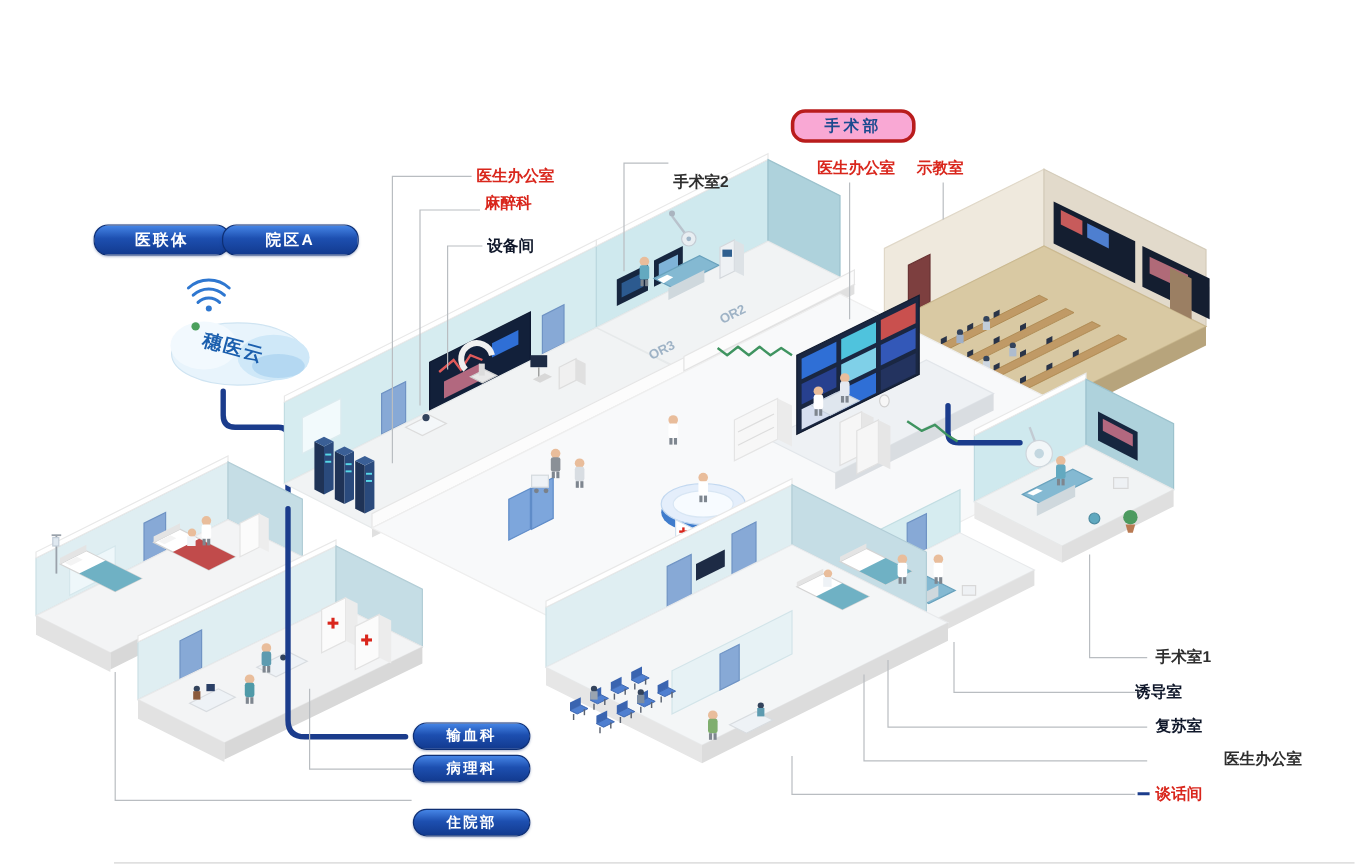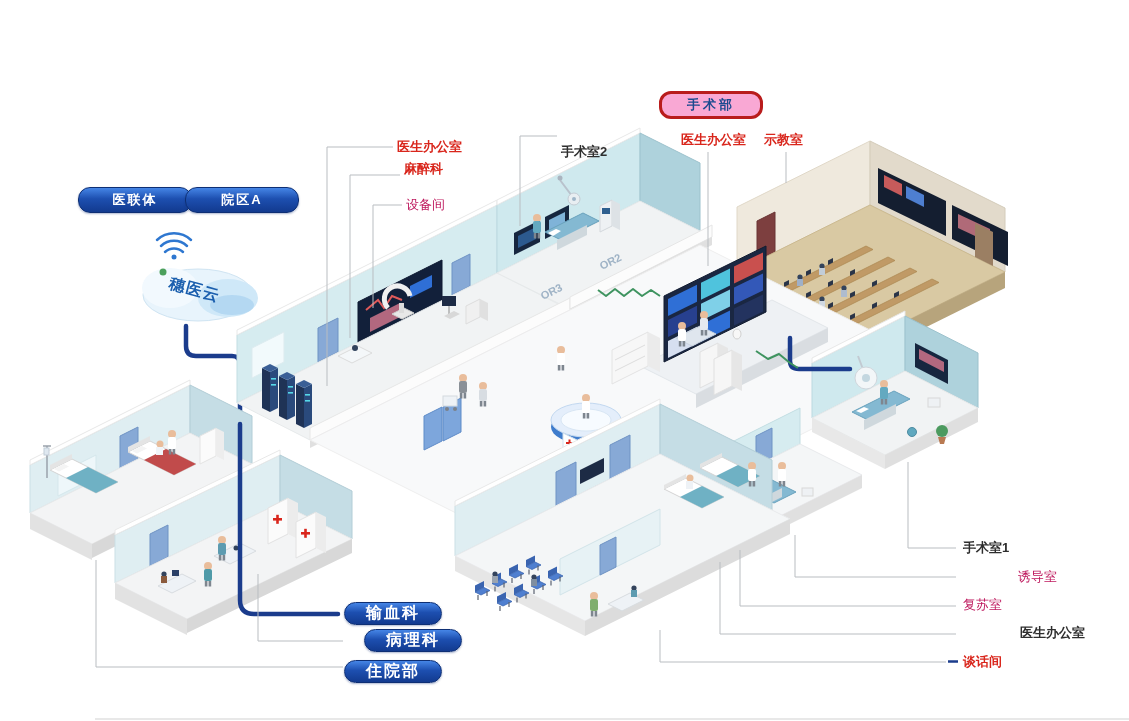--- a/index.html
+++ b/index.html
@@ -2,27 +2,27 @@
 <html><head>
 <meta charset="utf-8">
 <style>
   html,body{margin:0;padding:0;background:#fff;}
   #stage{position:relative;width:1129px;height:721px;background:#fff;overflow:hidden;
          font-family:"Liberation Sans", sans-serif;}
   #scene{position:absolute;left:0;top:0;}
   .lbl{position:absolute;font-size:13px;font-weight:bold;white-space:nowrap;line-height:15px;}
   .lbl.red{color:#d9261c;}
   .lbl.dark{color:#2e2e2e;}
-  .lbl.gray{color:#be185d;font-weight:normal;}
+  .lbl.gray{color:#0f172a;font-weight:bold;}
   .pill{position:absolute;display:flex;align-items:center;justify-content:center;
         color:#fff;font-size:13px;font-weight:bold;letter-spacing:2px;
         background:linear-gradient(180deg,#4585e6 0%,#1d4fb0 45%,#123a8f 100%);
         border:1px solid #0e2f74;border-radius:12px;box-shadow:0 1px 2px rgba(20,50,120,.35);}
   .pill.big{width:112px;height:24px;}
-  .pill.small{width:96px;height:21px;font-size:16px;}
+  .pill.small{width:96px;height:21px;font-size:12px;}
   .pill.light{width:98px;height:22px;background:#f9a8d4;color:#1b4a8f;border:3px solid #b91c1c;
               box-shadow:none;letter-spacing:3px;}
 </style>
 </head>
 <body>
 
 <div id="stage">
 
 <svg id="scene" width="1129" height="721" viewBox="0 0 1129 721">
   <defs>
@@ -420,28 +420,28 @@
     <text transform="translate(168,288) rotate(15)" font-size="16" font-weight="bold" fill="#1b5fae" letter-spacing="1.5">穗医云</text>
   </g>
 
   <line x1="95" y1="719" x2="1129" y2="719" stroke="#e0e0e0" stroke-width="1.5"></line>
 </svg>
 
 <div class="pill big" style="left:59px;top:187px;margin-left:19px;">医联体</div>
 <div class="pill big" style="left:185px;top:187px;">院区A</div>
 <div class="pill light" style="left:659px;top:91px;">手术部</div>
 <div class="pill small" style="left:344px;top:602px;">输血科</div>
-<div class="pill small" style="left:364px;top:629px;">病理科</div>
-<div class="pill small" style="left:344px;top:660px;">住院部</div>
+<div class="pill small" style="left:344px;top:629px;border-radius:11px;">病理科</div>
+<div class="pill small" style="left:344px;top:674px;">住院部</div>
 
 <div class="lbl red" style="left:397px;top:139px;">医生办公室</div>
 <div class="lbl red" style="left:404px;top:161px;">麻醉科</div>
 <div class="lbl gray" style="left:406px;top:197px;">设备间</div>
 <div class="lbl dark" style="left:561px;top:128px;margin-top:16px;">手术室2</div>
 <div class="lbl red" style="left:681px;top:132px;">医生办公室</div>
 <div class="lbl red" style="left:764px;top:132px;">示教室</div>
 <div class="lbl dark" style="left:963px;top:540px;">手术室1</div>
-<div class="lbl gray" style="left:1018px;top:569px;">诱导室</div>
+<div class="lbl gray" style="left:946px;top:569px;">诱导室</div>
 <div class="lbl gray" style="left:963px;top:597px;">复苏室</div>
 <div class="lbl dark" style="left:1020px;top:625px;">医生办公室</div>
 <div class="lbl red" style="left:963px;top:654px;text-align:center;">谈话间</div>
 
 </div>
 
 </body></html>

